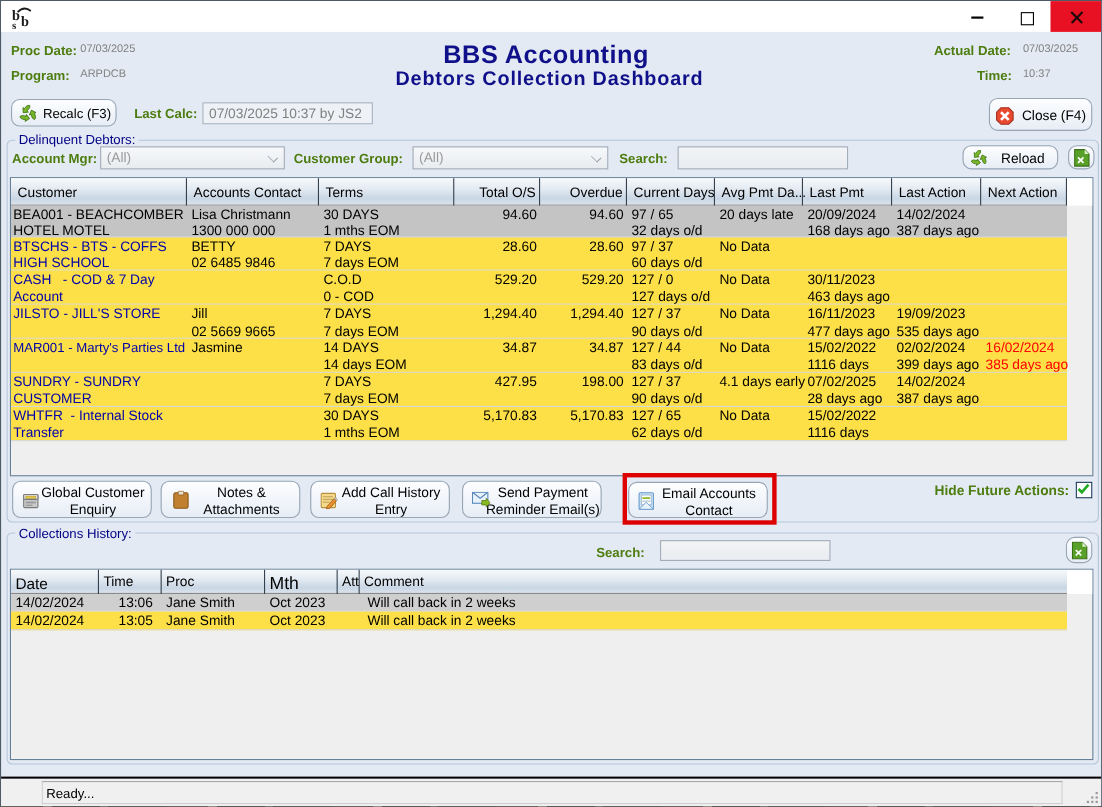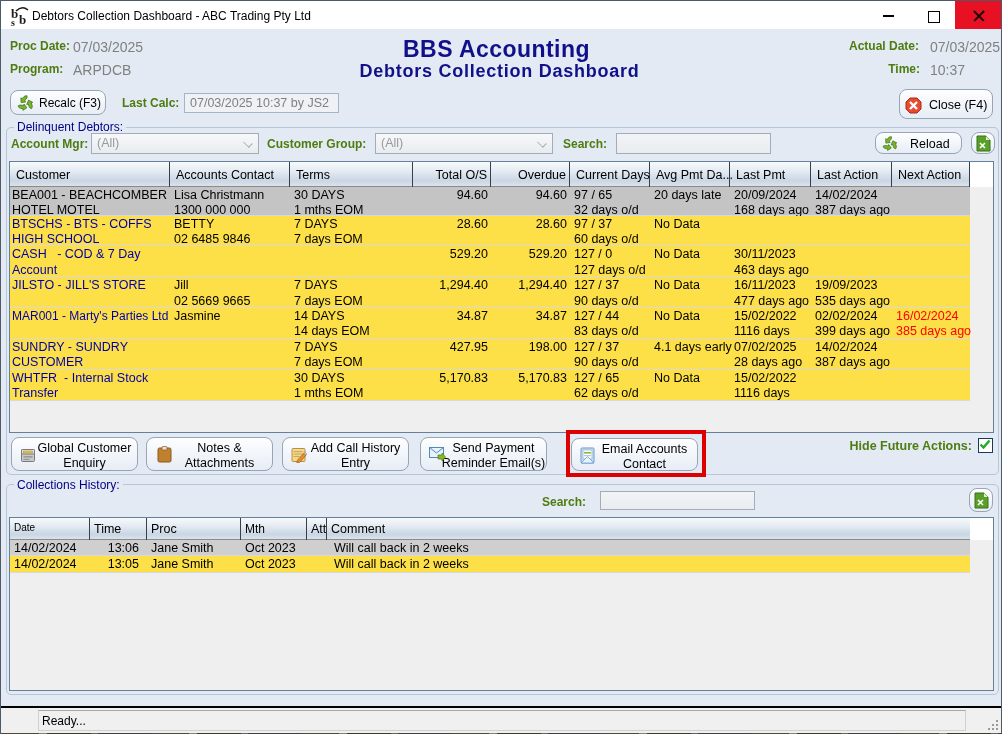--- a/index.html
+++ b/index.html
@@ -13,21 +13,21 @@
 .capbtn { position:absolute; top:0; height:28px; width:46px; }
 #btnmin { left:864px; } #btnmax { left:910px; }
 #btnclose { left:954px; width:46px; background:#e81123; }
 #btnmin:after { content:""; position:absolute; left:18px; top:14px; width:11px; height:1.5px; background:#000; }
 #btnmax:after { content:""; position:absolute; left:17px; top:10px; width:10px; height:10px; border:1.3px solid #000; }
 #btnclose:before, #btnclose:after { content:""; position:absolute; left:17px; top:13.6px; width:14px; height:1.5px; background:#1a0a0a; }
 #btnclose:before { transform:rotate(45deg); }
 #btnclose:after { transform:rotate(-45deg); }
 
 .blab { font-weight:bold; color:#4d7c0f; font-size:12px; position:absolute; white-space:nowrap; }
-.gval { color:#808080; font-size:14px; position:absolute; }
+.gval { color:#808080; font-size:10px; position:absolute; }
 #h1 { position:absolute; top:35px; left:0; width:991px; text-align:center; font-size:23px; letter-spacing:0.45px; font-weight:bold; color:#10108a; }
 #h2 { position:absolute; top:60px; left:0; width:997px; text-align:center; font-size:18px; letter-spacing:0.75px; font-weight:bold; color:#10108a; }
 
 .btn { position:absolute; background:linear-gradient(#fdfeff,#e7edf6); border:1px solid #97a5b5; border-radius:8px; color:#000; }
 .btn .ic { position:absolute; }
 .btn span { white-space:nowrap; }
 
 #btnrecalc { left:9px; top:89px; width:96px; height:25px; }
 #btnrecalc span { position:absolute; left:28px; top:5px; font-size:12px; }
 #btnclosef4 { left:898px; top:88px; width:94px; height:30px; }
@@ -68,21 +68,20 @@
 </head>
 <body>
 <div id="win">
   <div id="titlebar">
     <svg id="logo" viewBox="0 0 22 22">
       <text x="1" y="13" font-family="Liberation Serif" font-size="13" font-weight="bold" fill="#1a1a1a">b</text>
       <text x="9" y="19" font-family="Liberation Serif" font-size="13" font-weight="bold" fill="#1a1a1a">b</text>
       <text x="1" y="21" font-family="Liberation Serif" font-size="10" font-weight="bold" fill="#1a1a1a">s</text>
       <path d="M6,6 Q12,0 18,5" stroke="#1a1a1a" stroke-width="1.6" fill="none"></path>
     </svg>
-    <div id="titletext">Debtors Collection Dashboard - ABC Trading Pty Ltd</div>
     <div class="capbtn" id="btnmin"></div>
     <div class="capbtn" id="btnmax"></div>
     <div class="capbtn" id="btnclose"></div>
   </div>
 
   <div class="blab" style="left:9px;top:38px;">Proc Date:</div>
   <div class="gval" style="left:72px;top:38px;">07/03/2025</div>
   <div class="blab" style="left:9px;top:61px;">Program:</div>
   <div class="gval" style="left:72px;top:61px;">ARPDCB</div>
   <div id="h1">BBS Accounting</div>
@@ -188,20 +187,22 @@
 60 days o/d</div>
         <div class="cell" style="left: 640px; width: 80px;">No Data</div>
         <div class="cell" style="left: 720px; width: 81px;"></div>
         <div class="cell" style="left: 801px; width: 81px;"></div>
         <div class="cell" style="left: 882px; width: 78px;"></div>
       </div>
       <div class="row" style="top: 84.4px; height: 30.9px;">
         <div class="cell blue" style="padding-left: 2px; left: 0px; width: 160px;">CASH   - COD &amp; 7 Day
 Account</div>
         <div class="cell" style="left: 160px; width: 120px;"></div>
+        <div class="cell" style="left: 280px; width: 123px;">C.O.D
+0 - COD</div>
         <div class="cell r" style="left: 403px; width: 78px;">529.20</div>
         <div class="cell r" style="left: 481px; width: 79px;">529.20</div>
         <div class="cell" style="left: 560px; width: 80px;">127 / 0
 127 days o/d</div>
         <div class="cell" style="left: 640px; width: 80px;">No Data</div>
         <div class="cell" style="left: 720px; width: 81px;">30/11/2023
 463 days ago</div>
         <div class="cell" style="left: 801px; width: 81px;"></div>
         <div class="cell" style="left: 882px; width: 78px;"></div>
       </div>
@@ -334,24 +335,24 @@
   <div class="sinput" style="left:599px;top:490px;width:155px;height:19px;"></div>
   <div class="btn" id="btnxls2" style="left:968px;top:487px;width:24px;height:24px;">
     <svg class="ic" style="left:3px;top:3px;" width="17" height="17" viewBox="0 0 17 17">
       <path d="M2,1 L11,1 L15,5 L15,16 L2,16 Z" fill="#58a028" stroke="#3a7018" stroke-width="1"></path>
       <path d="M11,1 L11,5 L15,5 Z" fill="#d8f0c8"></path>
       <path d="M5,8 L10,13 M10,8 L5,13" stroke="#fff" stroke-width="1.6"></path>
     </svg>
   </div>
   <div class="tbl" id="chtbl" style="left:8px;top:516px;width:985px;height:174px;">
       <div class="thead" style="height: 22px;">
-        <div class="th" style="left: 0px; width: 80px; height: 22px; padding: 4px 16px 0px 4px; font-size: 10px;">Date</div>
+        <div class="th" style="left: 0px; width: 80px; height: 22px; padding: 4px 16px 0px 4px; font-size: 14px;">Date</div>
         <div class="th" style="left: 80px; width: 57px; height: 22px; padding: 4px 0px 0px 4px; font-size: 12.5px;">Time</div>
         <div class="th" style="left: 137px; width: 94px; height: 22px; padding: 4px 0px 0px 4px; font-size: 12.5px;">Proc</div>
-        <div class="th" style="left: 231px; width: 66px; height: 22px; padding: 4px 0px 0px 4px; font-size: 12px;">Mth</div>
+        <div class="th" style="left: 231px; width: 66px; height: 22px; padding: 4px 0px 0px 4px; font-size: 16px;">Mth</div>
         <div class="th" style="left: 297px; width: 20px; height: 22px; padding: 4px 0px 0px 4px; font-size: 12.5px;">Att</div>
         <div class="th" style="left: 317px; width: 650px; height: 22px; padding: 4px 0px 0px 4px; font-size: 12.5px;">Comment</div>
       </div>
       <div style="position: absolute; left: 960px; top: 0px; width: 23px; height: 22px; background: rgb(255, 255, 255);"></div>
       <div class="row sel" style="top: 22px; height: 16.3px; background: rgb(207, 207, 207);">
         <div class="cell" style="left: 0px; width: 80px; font-size: 12.5px; line-height: 14px; padding-left: 4px;">14/02/2024</div>
         <div class="cell r" style="padding-right: 8px; left: 80px; width: 57px; font-size: 12.5px; line-height: 14px; padding-left: 4px;">13:06</div>
         <div class="cell" style="left: 137px; width: 94px; font-size: 12.5px; line-height: 14px; padding-left: 4px;">Jane Smith</div>
         <div class="cell" style="left: 231px; width: 66px; font-size: 12.5px; line-height: 14px; padding-left: 4px;">Oct 2023</div>
         <div class="cell" style="left: 297px; width: 20px; font-size: 12.5px; line-height: 14px; padding-left: 4px;"></div>

